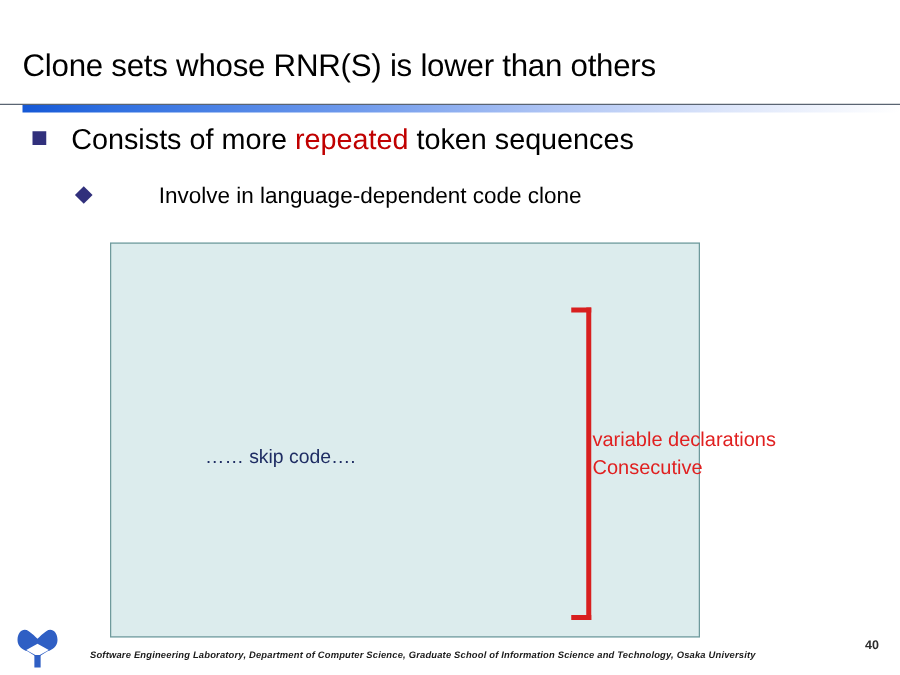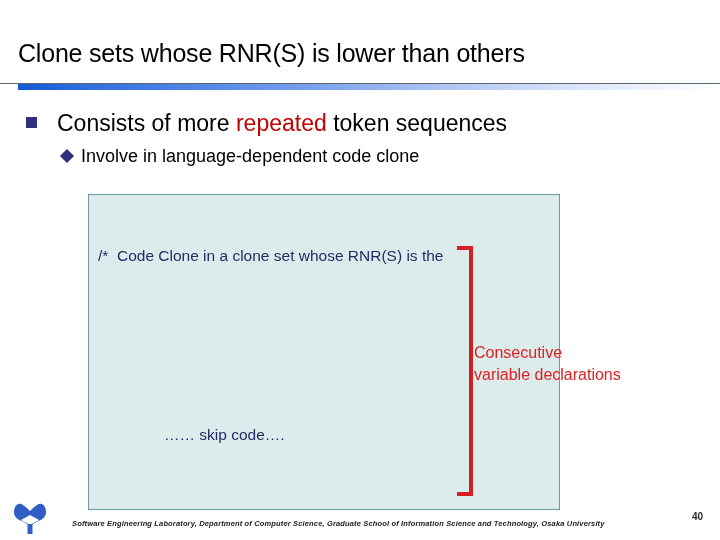--- a/index.html
+++ b/index.html
@@ -43,21 +43,21 @@
     top: 84px;
     width: 702px;
     height: 6px;
     background: linear-gradient(to right, #1558d6 0%, #2f6fe0 10%, #6f9aec 38%, #aec4f4 60%, #dce5fa 80%, #ffffff 100%);
   }
 
   
   .bullet-l1 {
     position: absolute;
     left: 26px;
-    top: 109px;
+    top: 97px;
     display: flex;
     align-items: flex-start;
   }
   .marker-square {
     width: 11px;
     height: 11px;
     background: #31307c;
     margin-top: 8px;
     margin-right: 20px;
     flex: 0 0 auto;
@@ -82,20 +82,21 @@
     background: #31307c;
     transform: rotate(45deg);
     margin-top: 6px;
     margin-right: 9px;
     flex: 0 0 auto;
   }
   .bullet-l2-text {
     font-size: 18px;
     line-height: 22px;
     white-space: nowrap;
+    margin-left: 46px;
   }
 
   
   .code-box {
     position: absolute;
     left: 88px;
     top: 194px;
     width: 472px;
     height: 316px;
     background: #dceced;
@@ -207,42 +208,41 @@
   <div class="bullet-l1-text"><span>Consists of more </span><span class="kw-red">repeated</span><span> token sequences</span></div>
 </div>
 
 <div class="bullet-l2">
   <div class="marker-diamond"></div>
   <div class="bullet-l2-text">Involve in language-dependent code clone</div>
 </div>
 
 <div class="code-box"></div>
 <div class="code-text">
-  <div class="code-line ind-1">/*  Code Clone in a clone set whose RNR(S) is the</div>
   <div class="spacer-md"></div>
   <div class="code-line ind-3">…… skip code….</div>
   
   
   
   
   
   
   
   
 </div>
 
 <div class="bracket">
   <div class="bracket-stem"></div>
   <div class="bracket-arm-top"></div>
   <div class="bracket-arm-bottom"></div>
 </div>
 
 <div class="annotation">
+  <div>variable declarations</div>
   <div>Consecutive</div>
-  <div>variable declarations</div>
 </div>
 
 <div class="logo">
   <svg viewBox="0 0 44 36" width="44" height="36" aria-hidden="true">
     <path d="M6,12 C6,5 11,2 15,5 C18,7.2 20,9 22,11 C24,9 26,7.2 29,5 C33,2 38,5 38,12
              C38,17 34,20 30,21 L22,26 L14,21 C10,20 6,17 6,12 Z
              M22,15 L31,20 L22,25 L13,20 Z" fill="#2f5fc4" fill-rule="evenodd"></path>
     <rect x="19.5" y="24" width="5" height="10" fill="#2f5fc4"></rect>
   </svg>
 </div>

